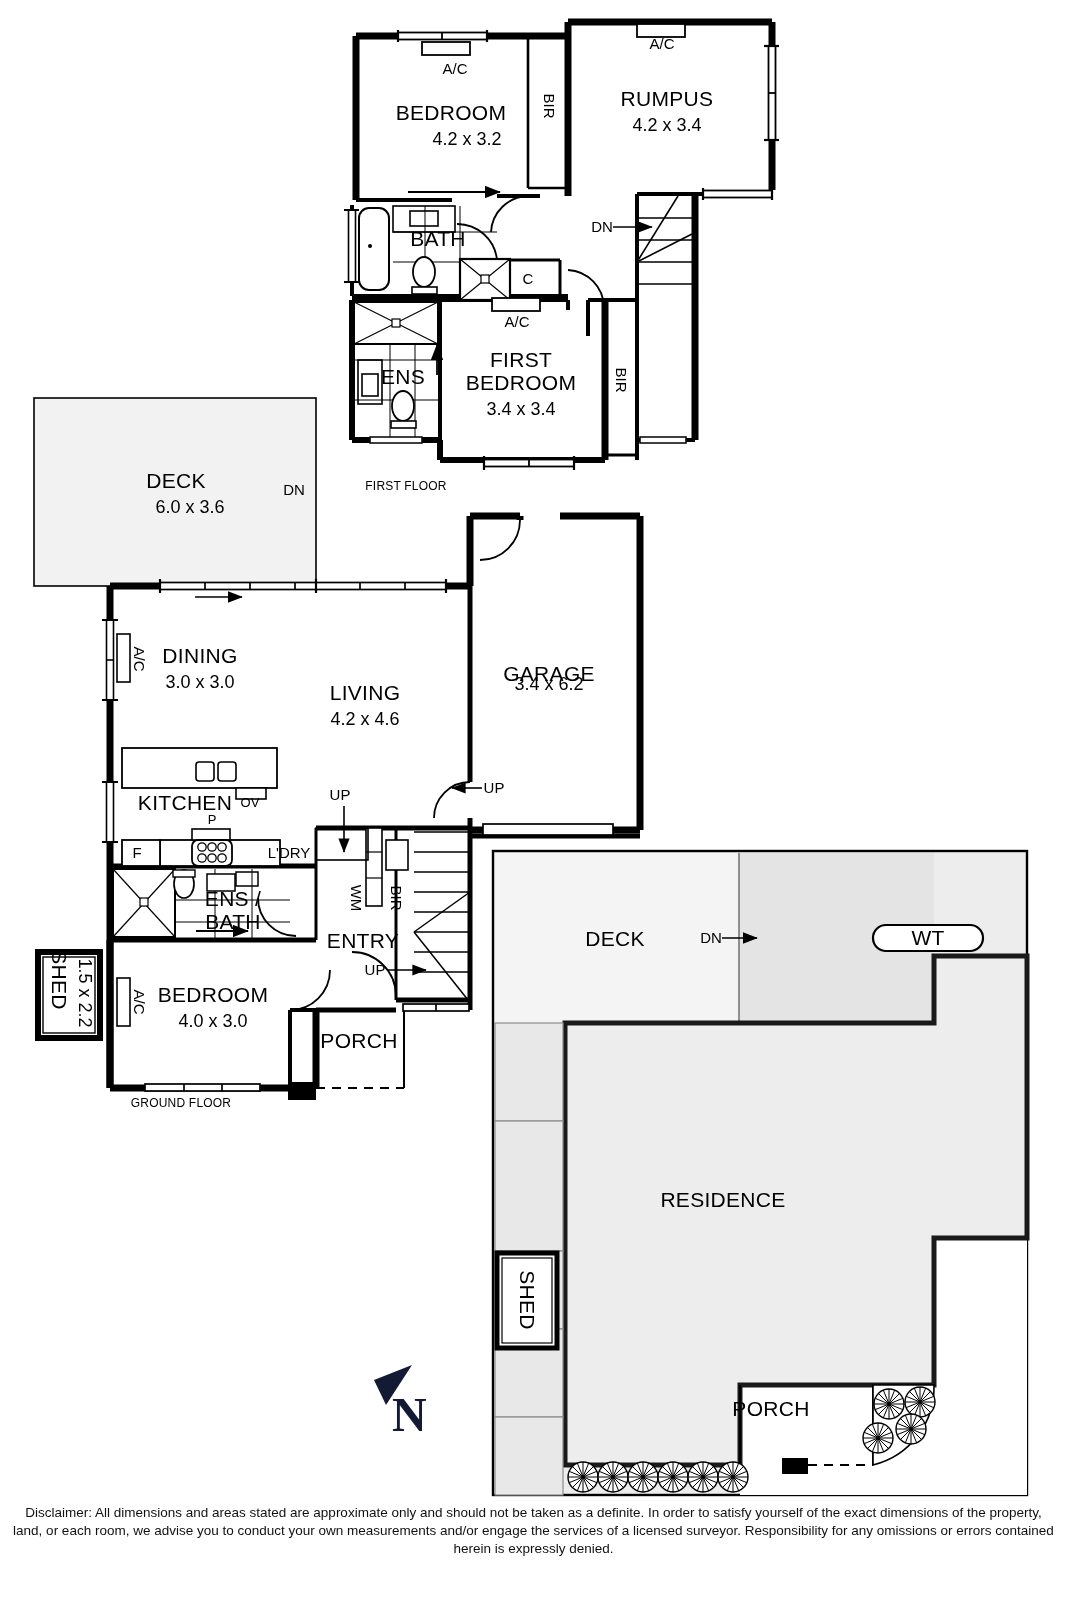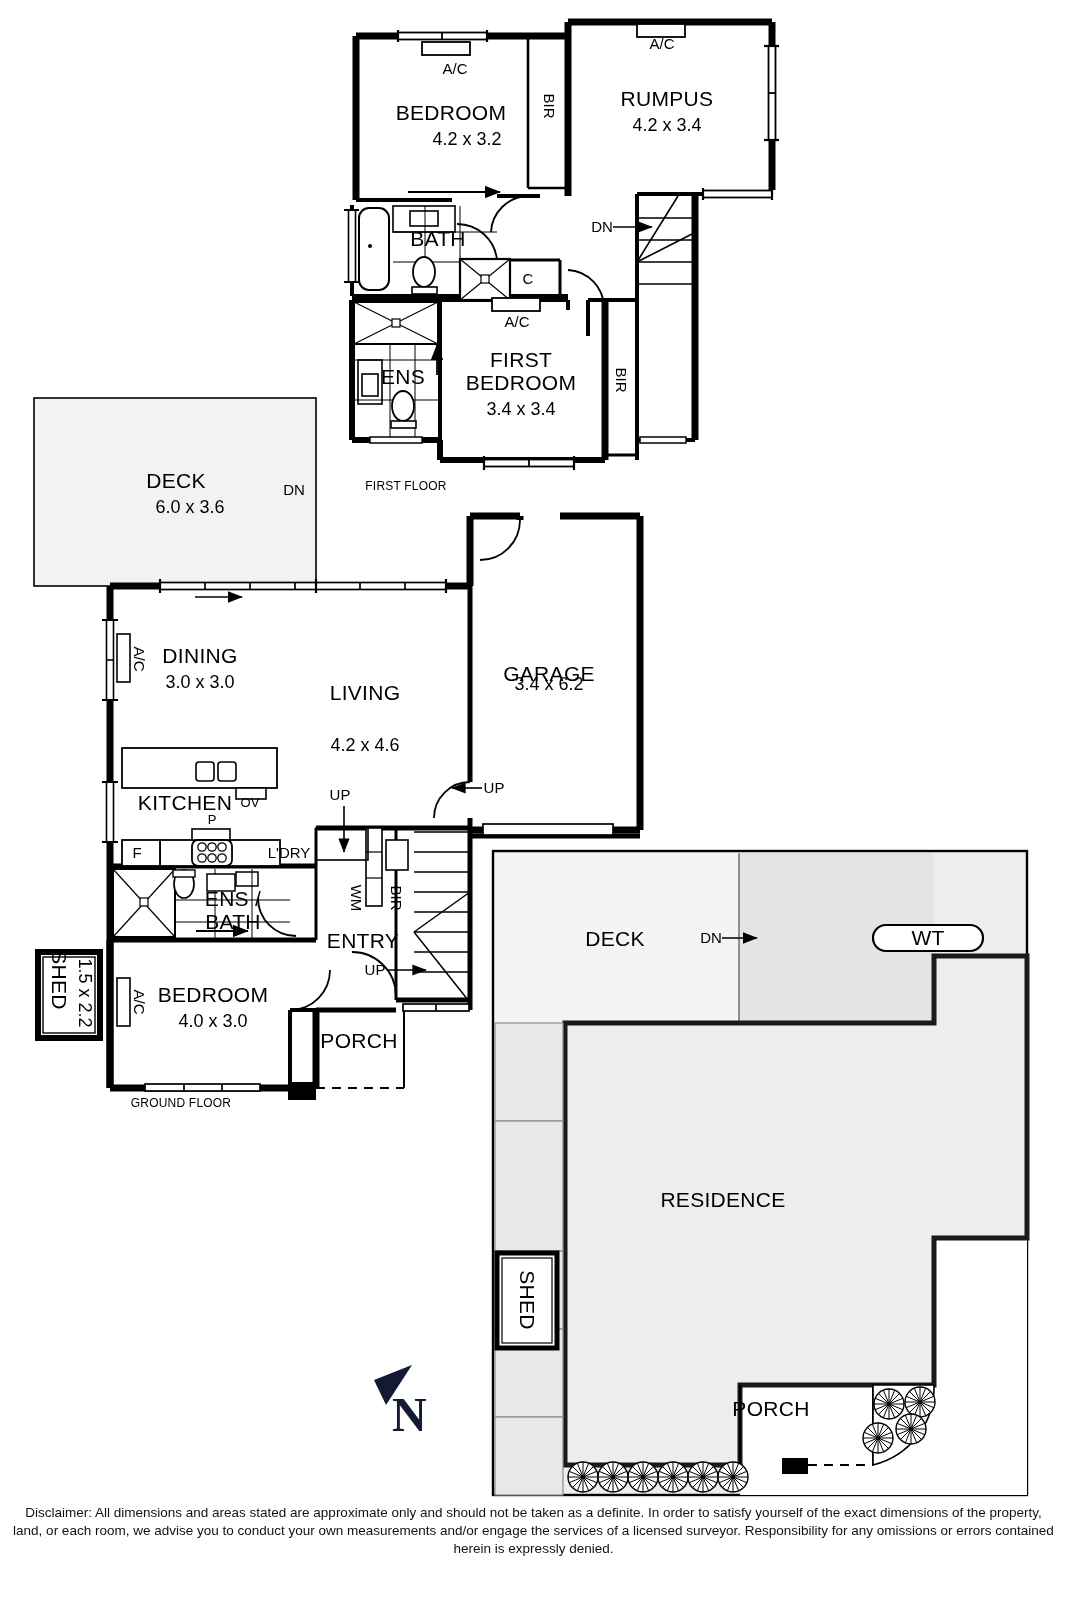--- a/index.html
+++ b/index.html
@@ -462,21 +462,21 @@
 
 <div class="lbl ctr rm" style="left:176px;top:481px;">DECK</div>
 <div class="lbl ctr dim" style="left:190px;top:507px;">6.0 x 3.6</div>
 <div class="lbl ctr sm" style="left:294px;top:490px;">DN</div>
 
 <div class="lbl ctr rm" style="left:200px;top:656px;">DINING</div>
 <div class="lbl ctr dim" style="left:200px;top:682px;">3.0 x 3.0</div>
 <div class="lbl ctr sm vert" style="left:139px;top:659px;">A/C</div>
 
 <div class="lbl ctr rm" style="left:365px;top:693px;">LIVING</div>
-<div class="lbl ctr dim" style="left:365px;top:719px;margin-top:26px;">4.2 x 4.6</div>
+<div class="lbl ctr dim" style="left:365px;top:719px;">4.2 x 4.6</div>
 
 <div class="lbl ctr rm" style="left:549px;top:658px;margin-top:16px;">GARAGE</div>
 <div class="lbl ctr dim" style="left:549px;top:684px;">3.4 x 6.2</div>
 
 <div class="lbl ctr rm" style="left:185px;top:803px;">KITCHEN</div>
 <div class="lbl ctr tiny" style="left:250px;top:803px;">OV</div>
 <div class="lbl ctr tiny" style="left:212px;top:820px;">P</div>
 <div class="lbl ctr sm" style="left:137px;top:853px;">F</div>
 <div class="lbl ctr sm" style="left:289px;top:853px;">L'DRY</div>
 

